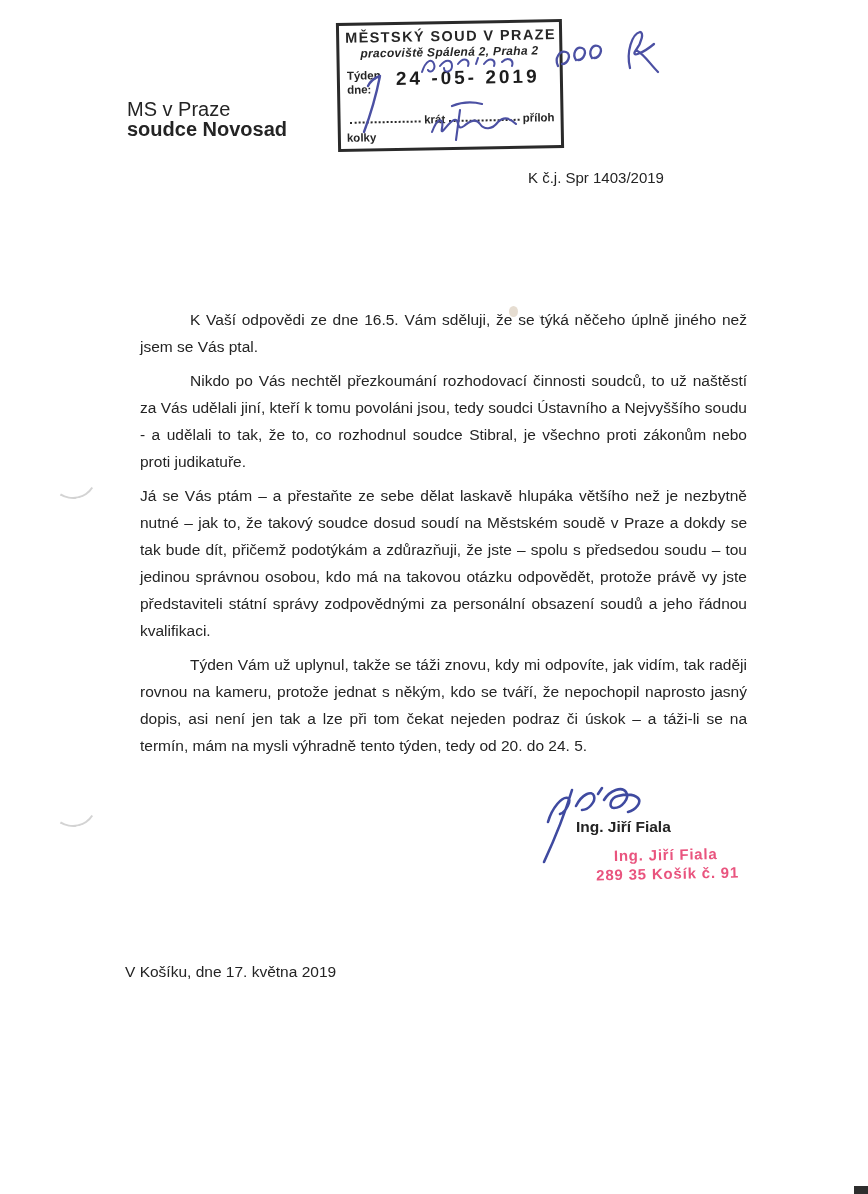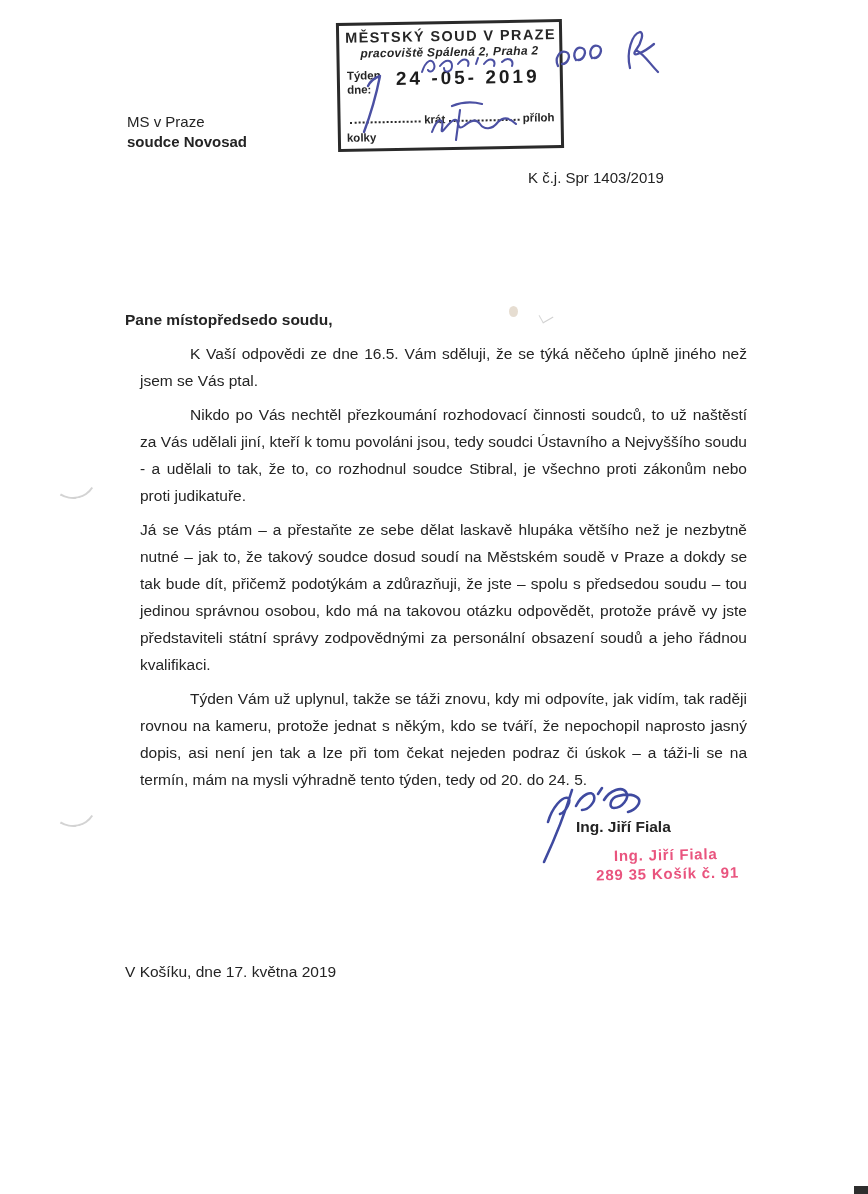--- a/index.html
+++ b/index.html
@@ -1,21 +1,21 @@
 <!DOCTYPE html>
 <html lang="cs"><head>
 <meta charset="utf-8">
 <style>
   html,body{margin:0;padding:0;background:#ffffff;}
   .page{
     position:relative;width:868px;height:1194px;background:#ffffff;overflow:hidden;
     font-family:"Liberation Sans",sans-serif;color:#242424;
   }
   
-  .recipient{position:absolute;left:127px;top:112px;font-size:15px;line-height:19.5px;}
+  .recipient{position:absolute;left:127px;top:100px;font-size:20px;line-height:19.5px;}
   .recipient .bold{font-weight:bold;}
   
   .stamp{
     position:absolute;left:337px;top:21px;width:226px;height:129px;box-sizing:border-box;
     border:3px solid #2a2a2a;padding:4px 6px 3px 6px;color:#262626;
     transform:rotate(-1deg);
   }
   .stamp-title{text-align:center;font-weight:bold;font-size:14.5px;letter-spacing:1.4px;white-space:nowrap;}
   .stamp-sub{text-align:center;font-weight:bold;font-style:italic;font-size:12px;letter-spacing:.3px;white-space:nowrap;margin-top:1px;}
   .stamp-mid{position:relative;height:45px;}
@@ -115,21 +115,20 @@
 
   <div class="reference">
     <span>K č.j.</span>
     <span class="bold">Spr 1403/2019</span>
   </div>
 
   <div class="speck1"></div>
   <div class="speck2"></div>
 
   <div class="body-text">
-    <p class="salutation">Pane místopředsedo soudu,</p>
     <p class="para indent">K Vaší odpovědi ze dne 16.5. Vám sděluji, že se týká něčeho úplně jiného než jsem se Vás ptal.</p>
     <p class="para indent">Nikdo po Vás nechtěl přezkoumání rozhodovací činnosti soudců, to už naštěstí za Vás udělali jiní, kteří k tomu povoláni jsou, tedy soudci Ústavního a Nejvyššího soudu - a udělali to tak, že to, co rozhodnul soudce Stibral, je všechno proti zákonům nebo proti judikatuře.</p>
     <p class="para">Já se Vás ptám – a přestaňte ze sebe dělat laskavě hlupáka většího než je nezbytně nutné – jak to, že takový soudce dosud soudí na Městském soudě v Praze a dokdy se tak bude dít, přičemž podotýkám a zdůrazňuji, že jste – spolu s předsedou soudu – tou jedinou správnou osobou, kdo má na takovou otázku odpovědět, protože právě vy jste představiteli státní správy zodpovědnými za personální obsazení soudů a jeho řádnou kvalifikaci.</p>
     <p class="para indent">Týden Vám už uplynul, takže se táži znovu, kdy mi odpovíte, jak vidím, tak raději rovnou na kameru, protože jednat s někým, kdo se tváří, že nepochopil naprosto jasný dopis, asi není jen tak a lze při tom čekat nejeden podraz či úskok – a táži-li se na termín, mám na mysli výhradně tento týden, tedy od 20. do 24. 5.</p>
   </div>
 
   <div class="sig-svg">
     <svg width="115" height="84" viewBox="0 0 115 84">
       <path d="M34,6 C28,26 18,52 6,78 M10,38 C14,24 24,12 30,14 C34,16 28,28 22,30 M38,22 C44,10 54,6 56,12 C58,18 50,26 44,26 M60,10 L64,4 M66,16 C72,6 84,2 88,8 C92,14 84,24 76,24 C70,24 72,14 80,12 C88,10 96,10 100,14 C104,18 98,26 90,28" fill="none" stroke="#3f4aa0" stroke-width="2.6" stroke-linecap="round"></path>
     </svg>

